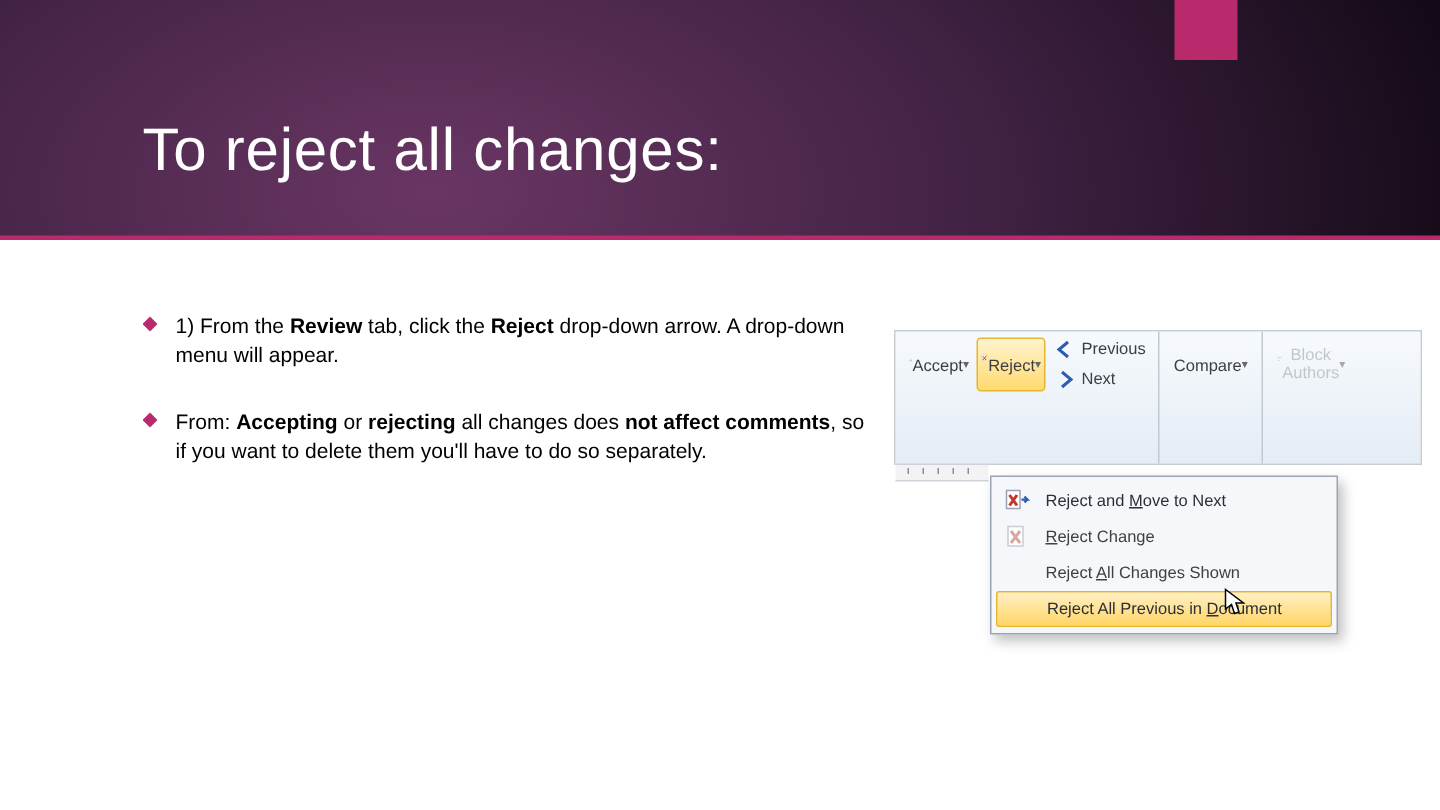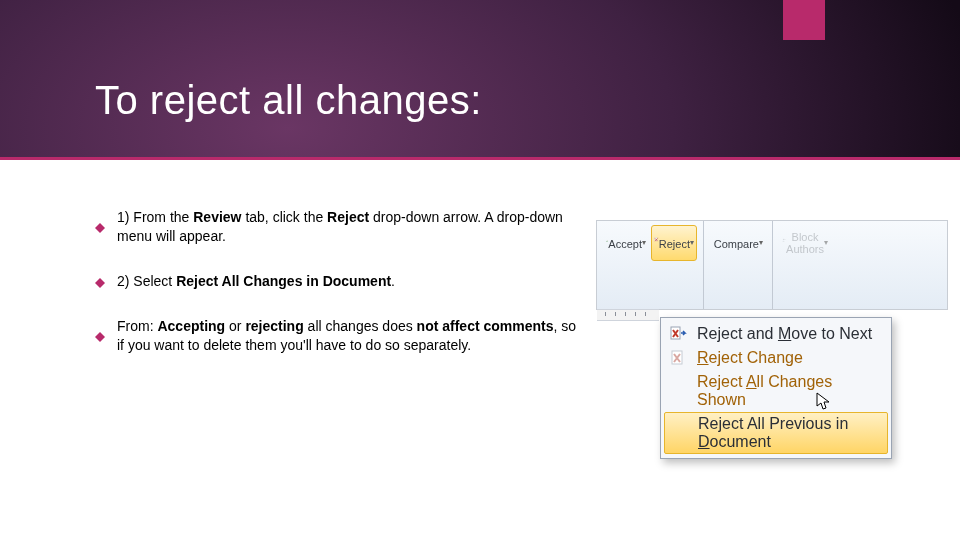--- a/index.html
+++ b/index.html
@@ -42,21 +42,20 @@
     padding: 48px 24px 24px 95px;
   }
   .bullets { width: 485px; }
   .bullet {
     display: flex;
     gap: 12px;
     margin-bottom: 26px;
     font-size: 14px;
     line-height: 1.35;
     color: #000;
-    align-items: center;
   }
   .bullet .diamond {
     flex: 0 0 auto;
     margin-top: 3px;
     width: 10px; height: 10px;
   }
   .bullet .diamond svg { display: block; }
   .b1 b, .b2 b, .b3 b { font-weight: 700; }
 
   
@@ -90,25 +89,25 @@
     top:96px; left:63px;
     width:232px;
     background:#f5f7fa;
     border:1px solid #9aa4b3;
     box-shadow: 3px 4px 8px rgba(0,0,0,.25);
     padding:4px 0;
   }
   .menu-item {
     display:flex; align-items:center; gap:10px;
     padding:3px 10px 3px 8px;
-    font-size:16px; color:#2b2f36;
+    font-size:11px; color:#2b2f36;
     cursor:default;
   }
   .menu-item .mico { width:18px; height:18px; flex:0 0 18px; }
-  .menu-item.disabled { color:#a16207; }
+  .menu-item.disabled { color:#404040; }
   .menu-item.sel { background: linear-gradient(#fff0c4,#ffd566); border:1px solid #e7b52c; margin:0 3px; padding:2px 7px 2px 5px; border-radius:2px; }
   .menu .ul { text-decoration: underline; }
   .cursor-ico {
     position:absolute; left:218px; top:170px; width:16px; height:20px;
   }
   
   .ruler { position:absolute; top:88px; left:0; width:62px; height:12px; background:#f3f3f3; border-top:1px solid #cfd4dc; border-bottom:1px solid #cfd4dc; }
   .ruler .tick { position:absolute; top:2px; width:1px; height:4px; background:#8a8f98; }
 </style>
 </head>
@@ -122,30 +121,20 @@
 <div class="content">
   <div class="bullets">
     <div class="bullet b1">
       <span class="diamond">
           <svg viewBox="0 0 10 10">
             <polygon points="5,0 10,5 5,10 0,5" fill="#b82a6b"></polygon>
           </svg>
         </span>
       <span>
         <span>1) From the </span><b>Review</b><span> tab, click the </span><b>Reject</b><span> drop-down arrow. A drop-down menu will appear.</span>
-      </span>
-    </div>
-    <div class="bullet b2">
-      <span class="diamond">
-          <svg viewBox="0 0 10 10">
-            <polygon points="5,0 10,5 5,10 0,5" fill="#b82a6b"></polygon>
-          </svg>
-        </span>
-      <span>
-        <span>2) Select </span><b>Reject All Changes in Document</b><span>.</span>
       </span>
     </div>
     <div class="bullet b3">
       <span class="diamond">
           <svg viewBox="0 0 10 10">
             <polygon points="5,0 10,5 5,10 0,5" fill="#b82a6b"></polygon>
           </svg>
         </span>
       <span>
         <span>From: </span><b>Accepting</b><span> or </span><b>rejecting</b><span> all changes does </span><b>not affect comments</b><span>, so if you want to delete them you'll have to do so separately.</span>
@@ -173,20 +162,34 @@
           <span class="ico">
             <svg viewBox="0 0 30 30">
                 <rect x="4" y="3" width="17" height="22" rx="2" fill="#fff" stroke="#7d8998"></rect>
                 <path d="M8 10 L20 24 M20 10 L8 24" stroke="#c0392b" stroke-width="4" stroke-linecap="round"></path>
                 <path d="M22 6 l5 -3 l-2 6 z" fill="#e79a2d"></path>
               </svg>
           </span>
           <span class="lbl">Reject</span>
           <span class="caret">▾</span>
         </div>
+        <div class="small-col">
+          <div class="small-btn">
+            <span class="ico"><svg viewBox="0 0 14 14">
+                  <path d="M9 2 L3 7 L9 12" fill="none" stroke="#2a5db0" stroke-width="2"></path>
+                </svg></span>
+            <span>Previous</span>
+          </div>
+          <div class="small-btn">
+            <span class="ico"><svg viewBox="0 0 14 14">
+                  <path d="M5 2 L11 7 L5 12" fill="none" stroke="#2a5db0" stroke-width="2"></path>
+                </svg></span>
+            <span>Next</span>
+          </div>
+        </div>
       </div>
     </div>
     <div class="grp compare">
       <div class="big-btn">
         <span class="ico">
           <svg viewBox="0 0 30 30">
               <rect x="3" y="6" width="11" height="15" fill="#fff" stroke="#7d8998"></rect>
               <rect x="16" y="6" width="11" height="15" fill="#fff" stroke="#7d8998"></rect>
               <line x1="7" y1="10" x2="11" y2="10" stroke="#9aa4b3"></line>
               <line x1="7" y1="13" x2="11" y2="13" stroke="#9aa4b3"></line>

